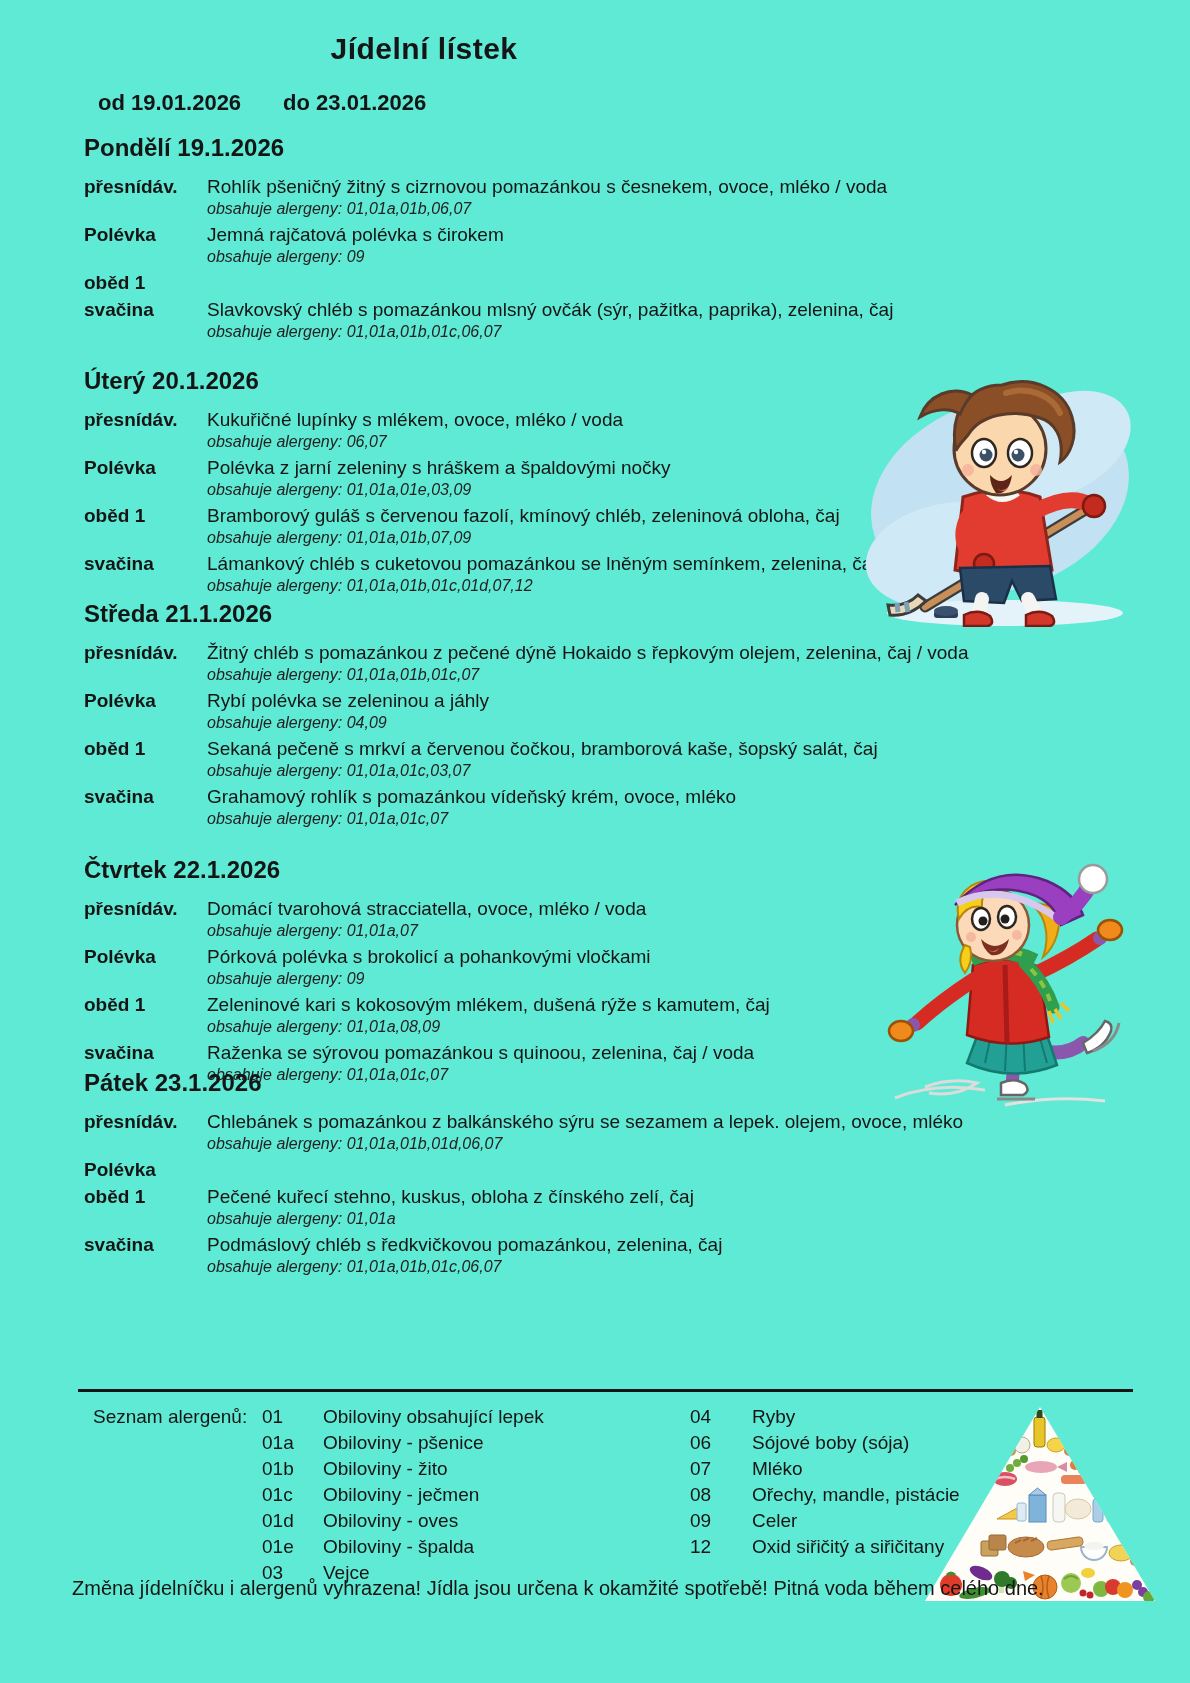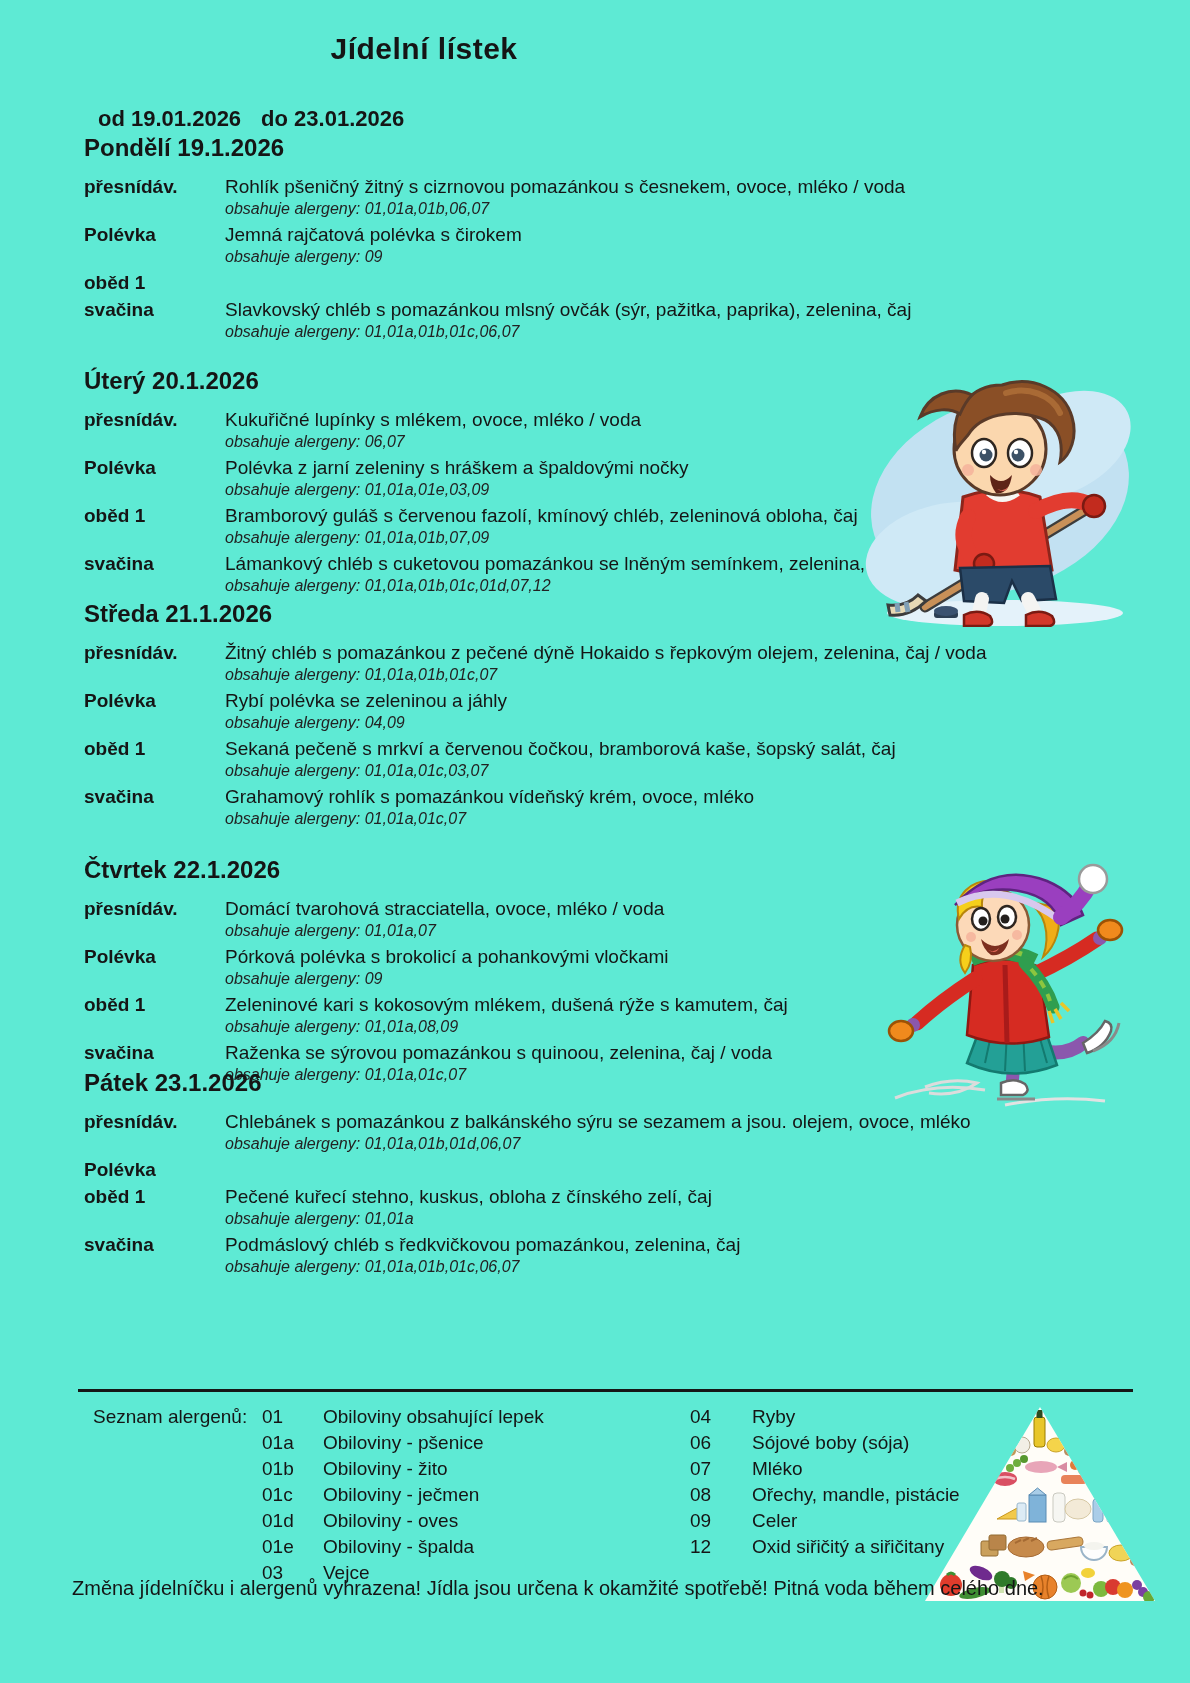--- a/index.html
+++ b/index.html
@@ -3,27 +3,27 @@
 <meta charset="utf-8">
 <title>Jídelní lístek</title>
 <style>
   html,body{margin:0;padding:0;background:#fff;}
   .page{position:relative;width:1190px;height:1683px;background:#5eead4;
         color:#151515;font-family:"Liberation Sans",sans-serif;overflow:hidden;}
 
   .title{position:absolute;left:84px;top:32px;width:680px;text-align:center;
          font-size:30px;font-weight:bold;letter-spacing:0.5px;}
 
-  .date-line{position:absolute;left:98px;top:90px;display:flex;gap:20px;
-             font-size:22px;font-weight:bold;margin-top:16px;}
+  .date-line{position:absolute;left:98px;top:90px;display:flex;gap:42px;
+             font-size:22px;font-weight:bold;}
 
   .day{position:absolute;left:84px;width:920px;}
   .day-0{top:134px;} .day-1{top:367px;} .day-2{top:600px;} .day-3{top:835px;margin-top:21px;} .day-4{top:1069px;}
   .day-heading{margin:0 0 13px 0;font-size:24px;font-weight:bold;line-height:28px;}
-  .meal-row{display:flex;margin-bottom:4px;gap:18px;}
+  .meal-row{display:flex;margin-bottom:4px;}
   .meal-label{flex:none;width:123px;font-size:19px;font-weight:bold;line-height:23px;}
   .meal-text{font-size:19px;line-height:23px;white-space:nowrap;}
   .meal-text .u{}
   .meal-allergens{font-size:16px;font-style:italic;line-height:21px;color:#222;}
 
   .divider{position:absolute;left:78px;top:1389px;width:1055px;height:3px;background:#161616;}
 
   .allergen-section{position:absolute;left:93px;top:1404px;width:1040px;font-size:19px;}
   .allergen-left{display:flex;}
   .seznam-label{flex:none;width:169px;line-height:26px;}
@@ -195,21 +195,21 @@
   </div>
 </div>
   </section>
 
   <section class="day day-4">
     <h2 class="day-heading">Pátek 23.1.2026</h2>
     <div class="meals">
   <div class="meal-row">
     <div class="meal-label">přesnídáv.</div>
     <div class="meal-body">
-      <div class="meal-text"><span class="u"></span><span>Chlebánek s pomazánkou z balkánského sýru se sezamem a jsou. olejem, ovoce, mléko</span></div>
+      <div class="meal-text"><span class="u"></span><span>Chlebánek s pomazánkou z balkánského sýru se sezamem a lepek. olejem, ovoce, mléko</span></div>
       <div class="meal-allergens">obsahuje alergeny: 01,01a,01b,01d,06,07</div>
     </div>
   </div>
 
   <div class="meal-row">
     <div class="meal-label">Polévka</div>
   </div>
 
   <div class="meal-row">
     <div class="meal-label">oběd 1</div>

